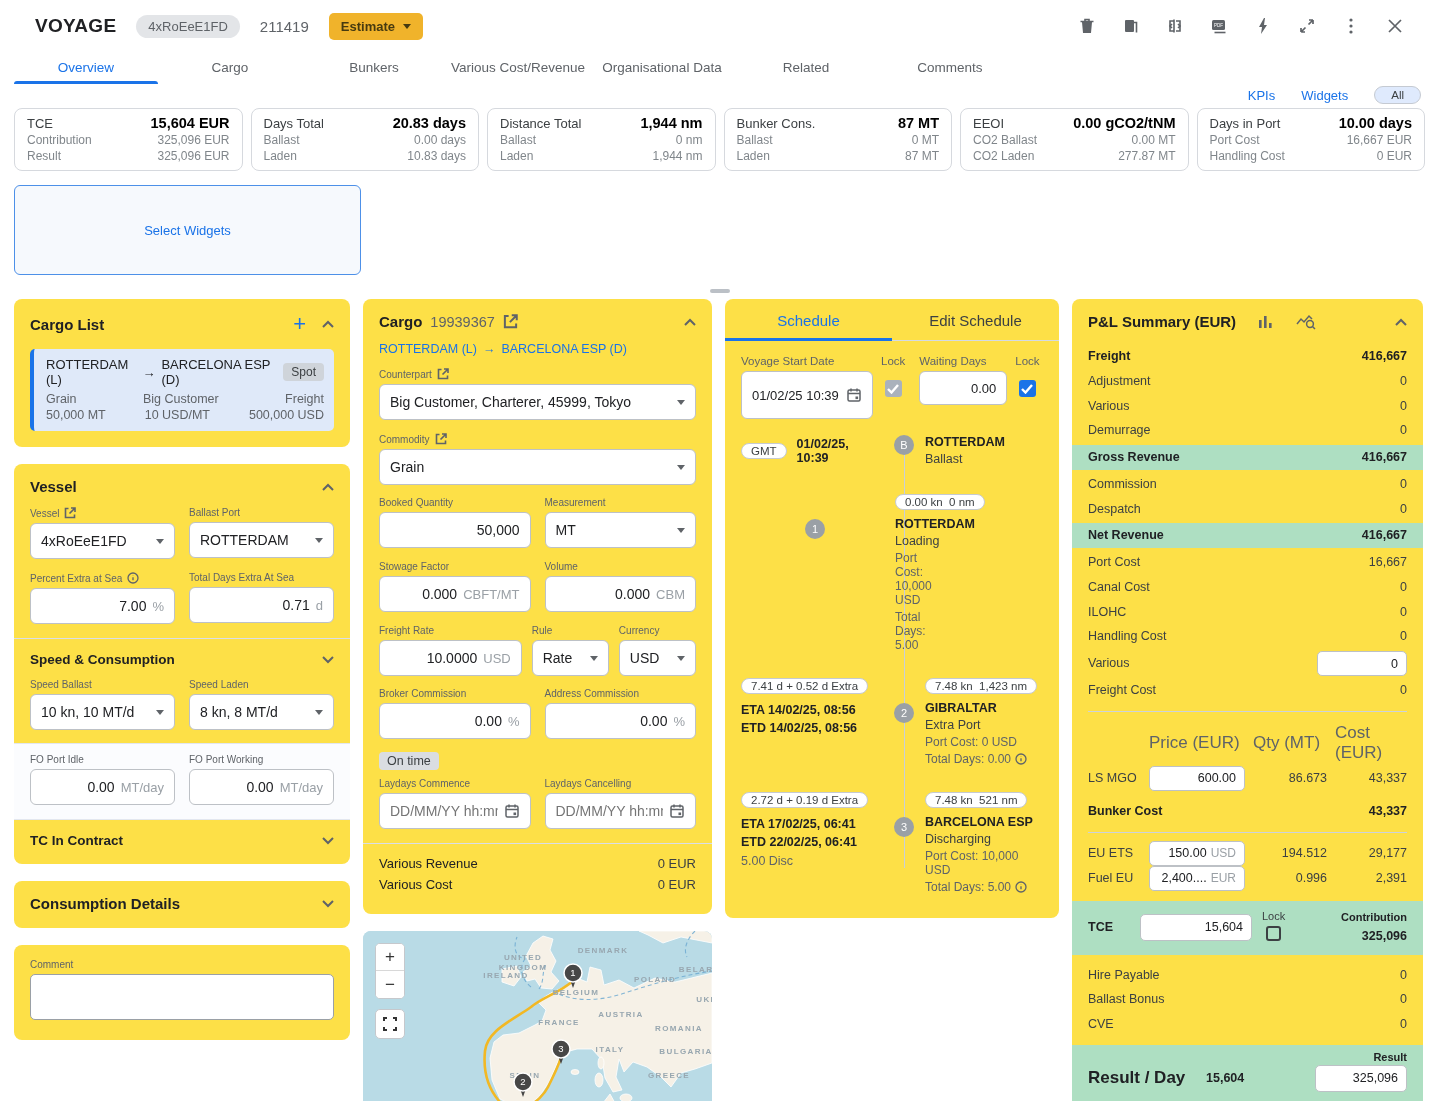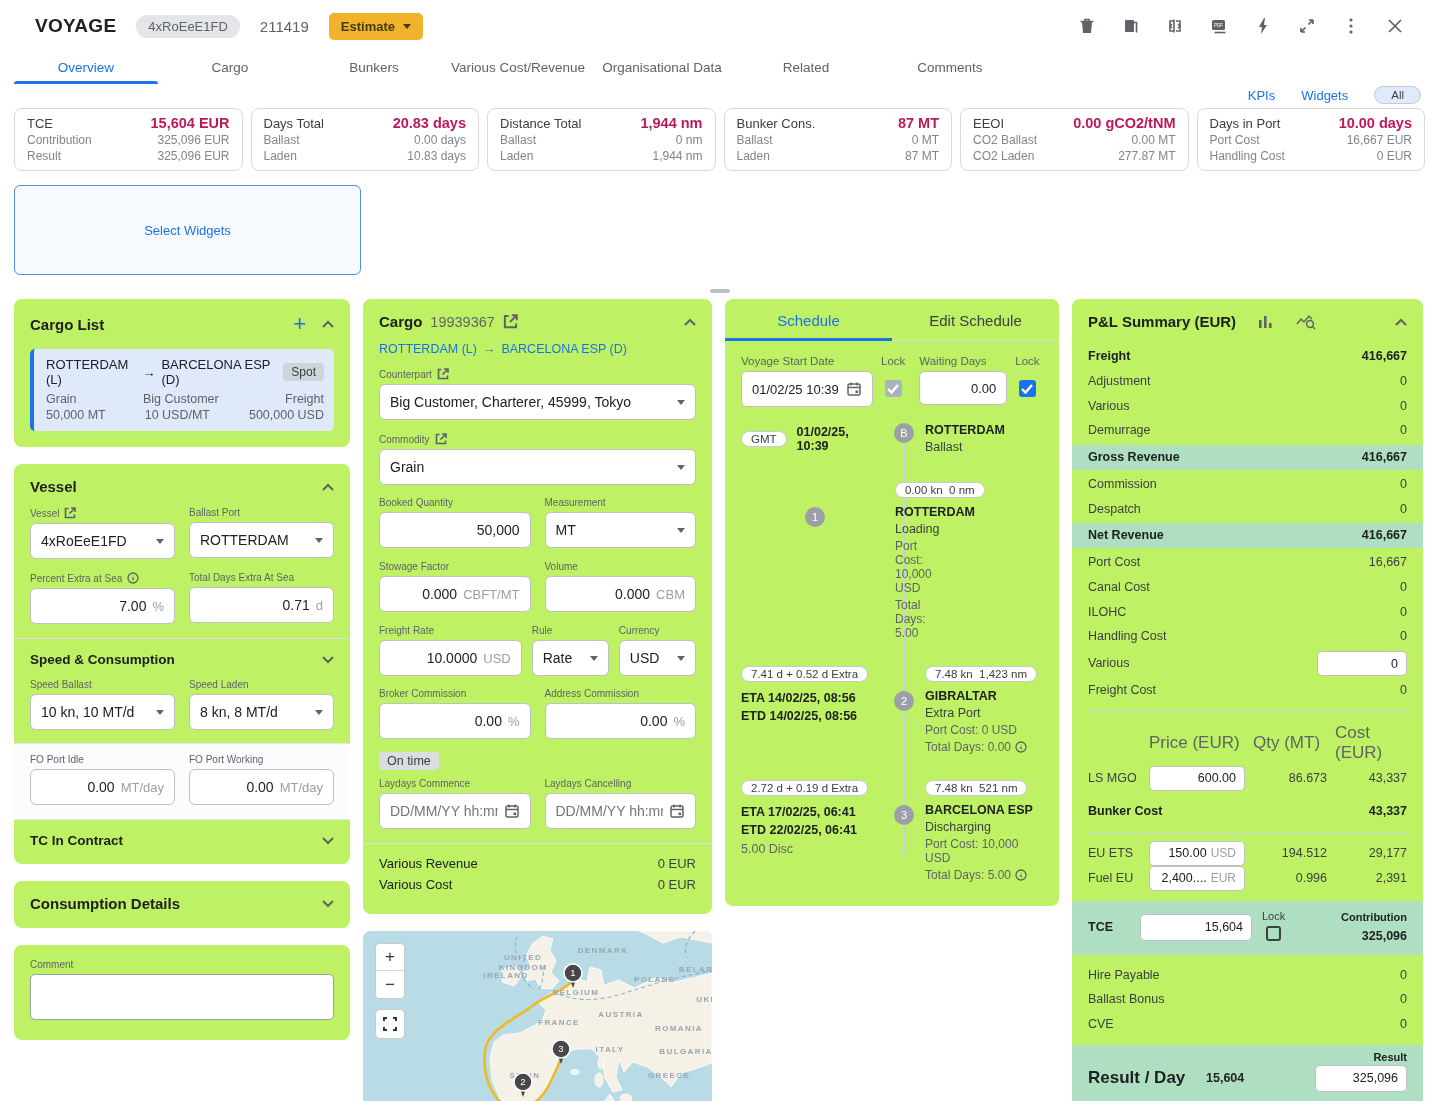--- a/index.html
+++ b/index.html
@@ -27,36 +27,36 @@
   
   .filter-links { display:flex; justify-content:flex-end; align-items:center; gap:26px; padding:2px 18px 4px; }
   .filter-link { color:#1a73e8; font-size:13px; cursor:pointer; }
   .filter-link.pill { background:#dfeafd; border-radius:12px; padding:2px 16px; }
 
   
   .kpi-row { display:flex; gap:8px; padding:0 14px; }
   .kpi-card { flex:1; background:#fff; border:1px solid #d6d9de; border-radius:8px; padding:6px 12px 7px; }
   .kpi-head { display:flex; justify-content:space-between; align-items:baseline; }
   .kpi-title { font-size:13px; color:#3c4043; }
-  .kpi-value { font-size:14.5px; font-weight:700; color:#be185d; }
+  .kpi-value { font-size:14.5px; font-weight:700; color:#000000; }
   .kpi-sub { display:flex; justify-content:space-between; font-size:12px; color:#80868b; margin-top:2px; }
 
   
   .select-widgets-box { margin:14px; width:347px; height:90px; border:1px solid #4d90e8; border-radius:6px; background:#f6f9fd; display:flex; align-items:center; justify-content:center; }
   .select-widgets-btn { background:none; border:none; color:#1a73e8; font-size:13px; cursor:pointer; font-family:inherit; }
 
   .drag-handle { width:20px; height:4px; background:#aab0b8; border-radius:2px; margin:0 auto 6px; opacity:.8; }
 
   
   .columns { display:flex; gap:13px; padding:0 14px 40px; align-items:flex-start; }
   .col1 { width:336px; flex:none; }
   .col2 { width:349px; flex:none; }
   .col3 { width:334px; flex:none; }
   .col4 { width:351px; flex:none; }
-  .panel { background:#bef264; border-radius:8px; padding:14px 16px 16px; margin-bottom:17px; }
+  .panel { background:#fde047; border-radius:8px; padding:14px 16px 16px; margin-bottom:17px; }
   .panel-head { display:flex; align-items:center; }
   .panel-title { font-size:15px; font-weight:700; color:#202124; }
   .spacer { flex:1; }
   .chev { width:12px; height:8px; stroke:#5f6368; fill:none; stroke-width:2; cursor:pointer; }
   .plus-btn { background:none; border:none; color:#1a73e8; font-size:22px; line-height:1; cursor:pointer; margin-right:16px; font-family:inherit; }
 
   
   .cargo-card { margin-top:14px; background:#dfe9f9; border-left:4px solid #1a73e8; border-radius:5px; padding:8px 10px 9px 12px; cursor:pointer; }
   .cc-route { display:flex; align-items:center; gap:6px; font-size:13px; color:#202124; }
   .cc-arrow { font-size:13px; }
@@ -759,21 +759,21 @@
     <div class="col3">
       <section class="panel sched-panel">
         <div class="sched-tabs">
           <div class="sched-tab active">Schedule</div>
           <div class="sched-tab">Edit Schedule</div>
         </div>
         <div class="sched-body">
           <div class="sched-controls">
             <div class="fgroup">
               <label>Voyage Start Date</label>
-              <div class="ibox w-date" style="height:36px;">
+              <div class="ibox w-date" style="height:48px;">
                 <input class="left" style="font-size: 13px;" value="01/02/25 10:39">
                 <svg class="cal-icon" viewBox="0 0 16 16">
                     <rect x="2" y="3" width="12" height="11" rx="1.5"></rect>
                     <path d="M5 1.5v3M11 1.5v3M2 6.5h12"></path>
                     <rect x="9.5" y="9.5" width="2.6" height="2.6" fill="#5f6368" stroke="none"></rect>
                   </svg>
               </div>
             </div>
             <div class="fgroup lockcol">
               <label>Lock</label>

